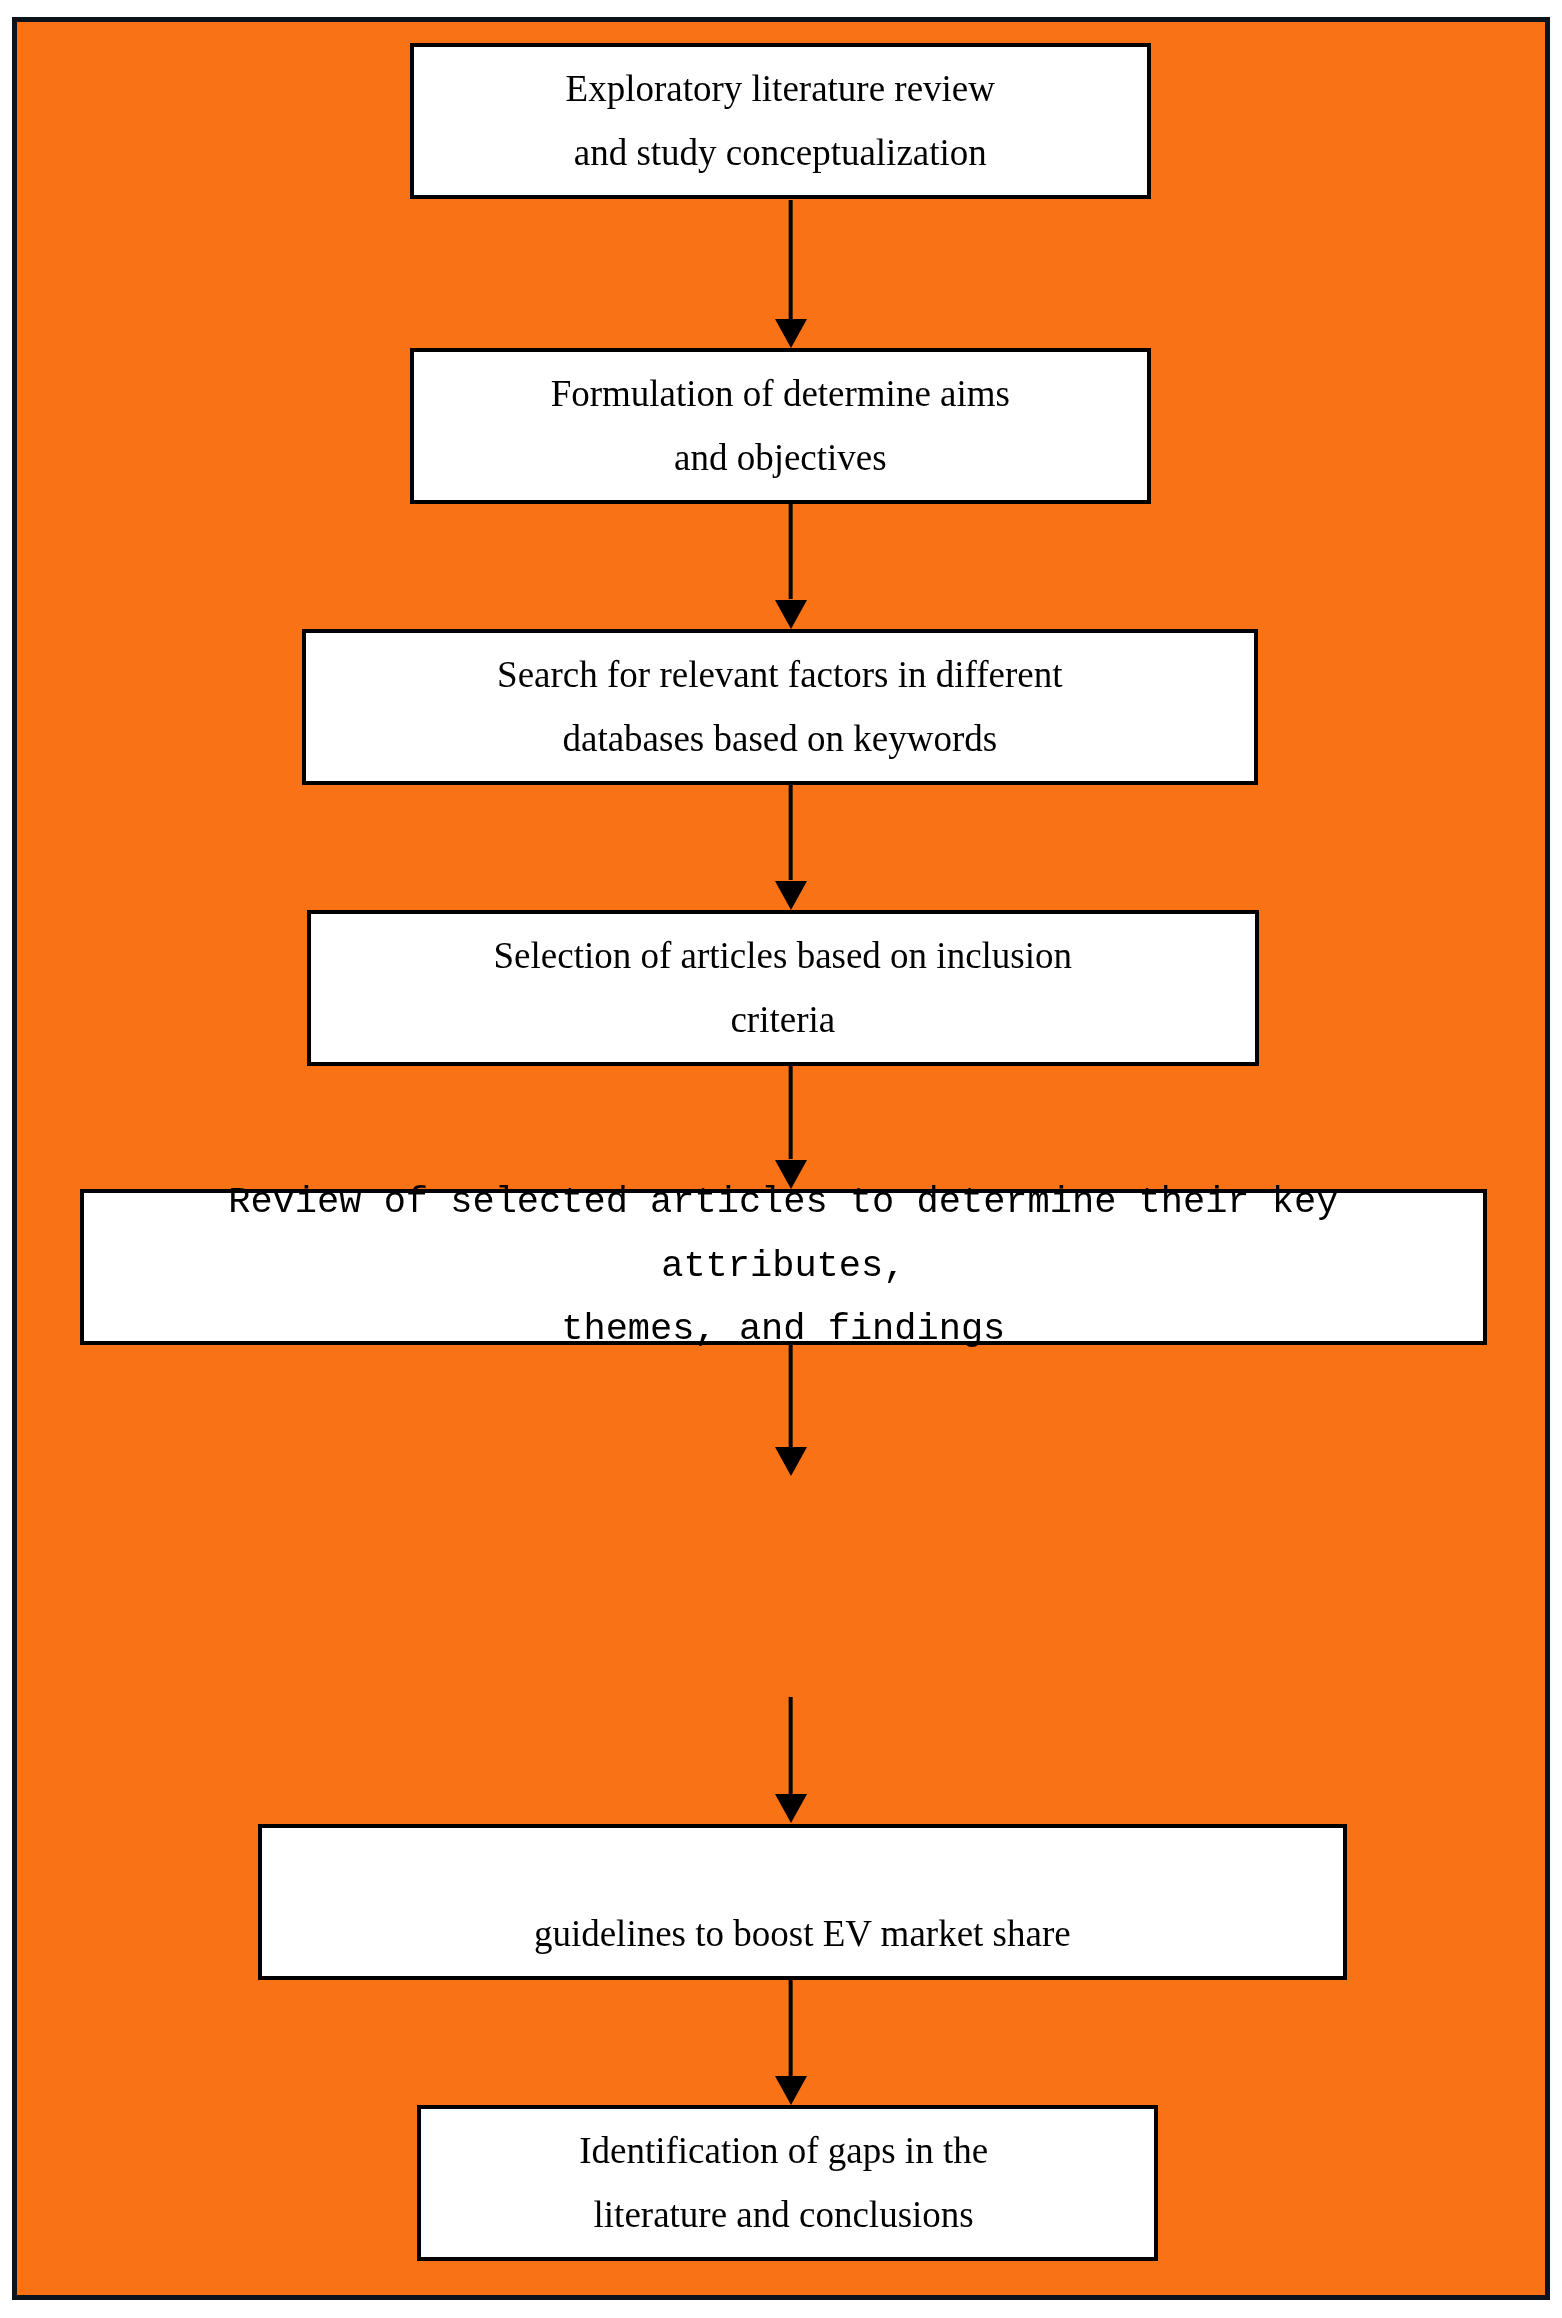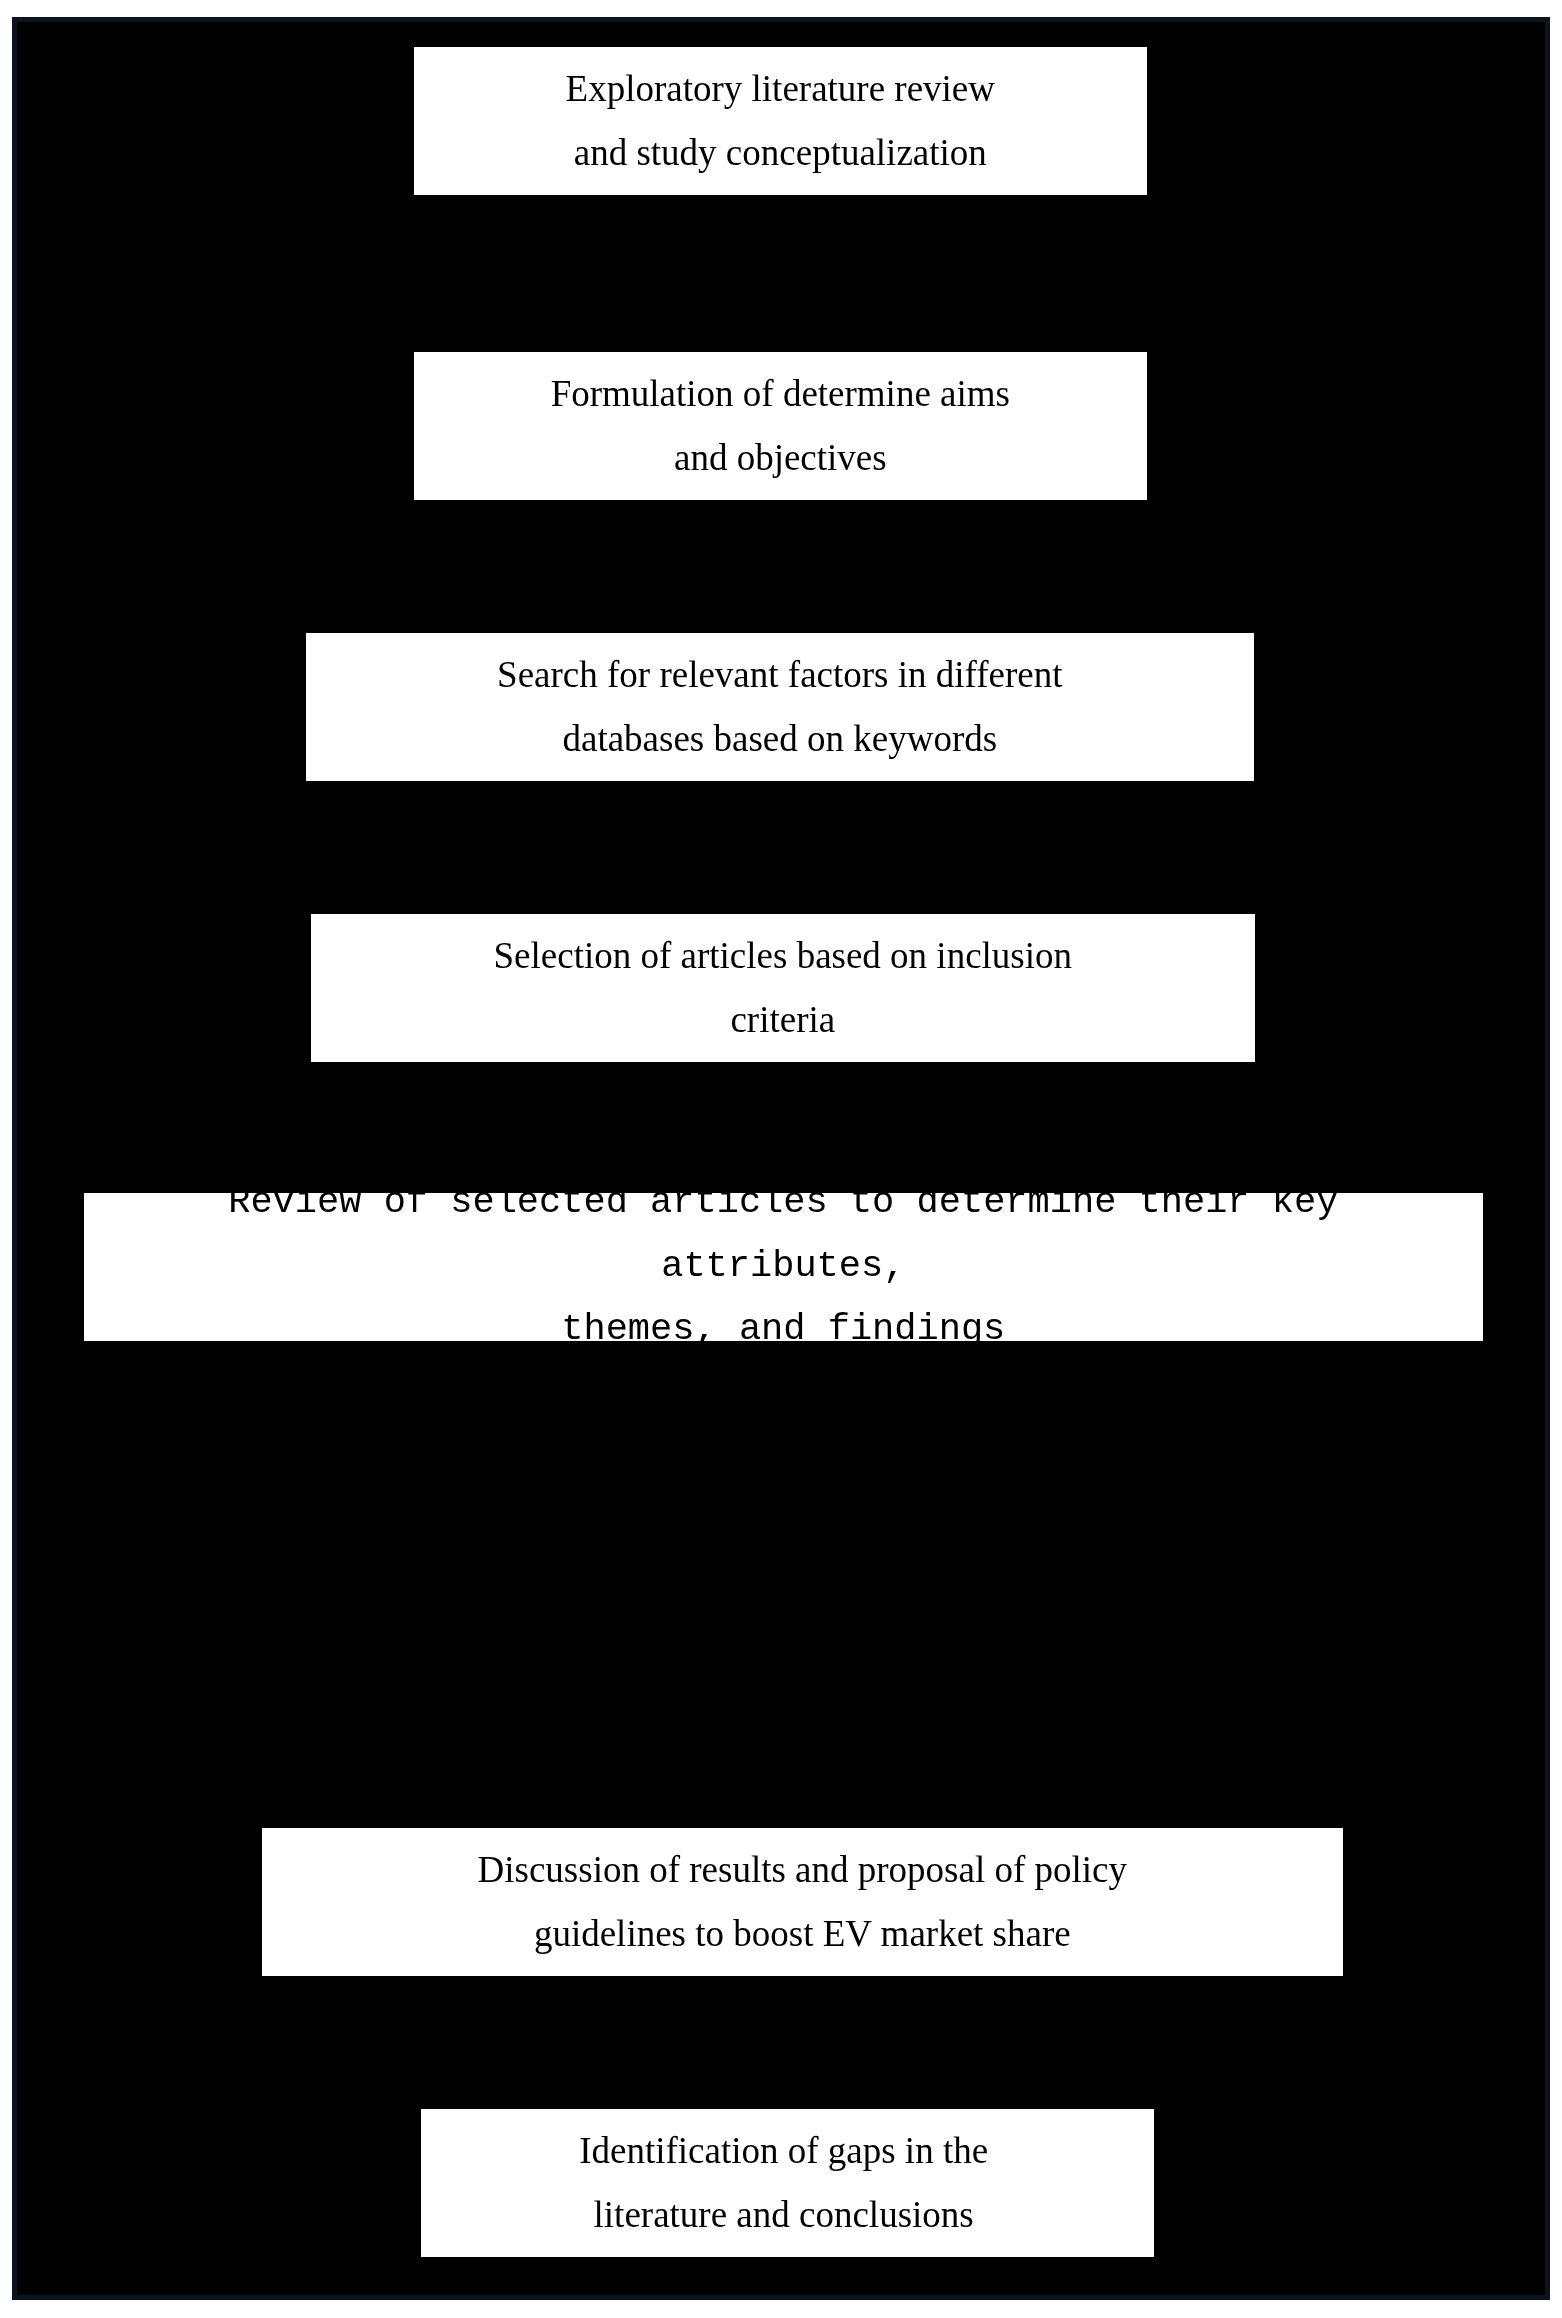--- a/index.html
+++ b/index.html
@@ -15,21 +15,21 @@
     font-family: "Liberation Serif", "DejaVu Serif", serif;
     overflow: hidden;
   }
   #frame {
     position: absolute;
     left: 11.8px;
     top: 16.5px;
     width: 1538px;
     height: 2283px;
     box-sizing: border-box;
-    background: #000000;
+    background: #f97316;
     border: 5.3px solid #0d131c;
   }
   .node {
     position: absolute;
     box-sizing: border-box;
     background: #ffffff;
     border: 4.1px solid #000000;
     display: flex;
     align-items: center;
     justify-content: center;
@@ -133,21 +133,21 @@
     </div>
 
 
     <div class="connector" style="left:747px; top:1675px; width:54px; height:126px;">
       <div class="shaft" style="height:97px;"></div>
       <div class="head"></div>
     </div>
 
     <div class="node" style="left:241px; top:1802px; width:1089px; height:156px;">
       <span class="label">
-        <span>Discussion of results and proposal of policy</span><br>
+        <br>
         <span>guidelines to boost EV market share</span>
       </span>
     </div>
 
     <div class="connector" style="left:747px; top:1958px; width:54px; height:125px;">
       <div class="shaft" style="height:96px;"></div>
       <div class="head"></div>
     </div>
 
     <div class="node" style="left:400px; top:2083px; width:741px; height:156px;padding-left:8px;">

